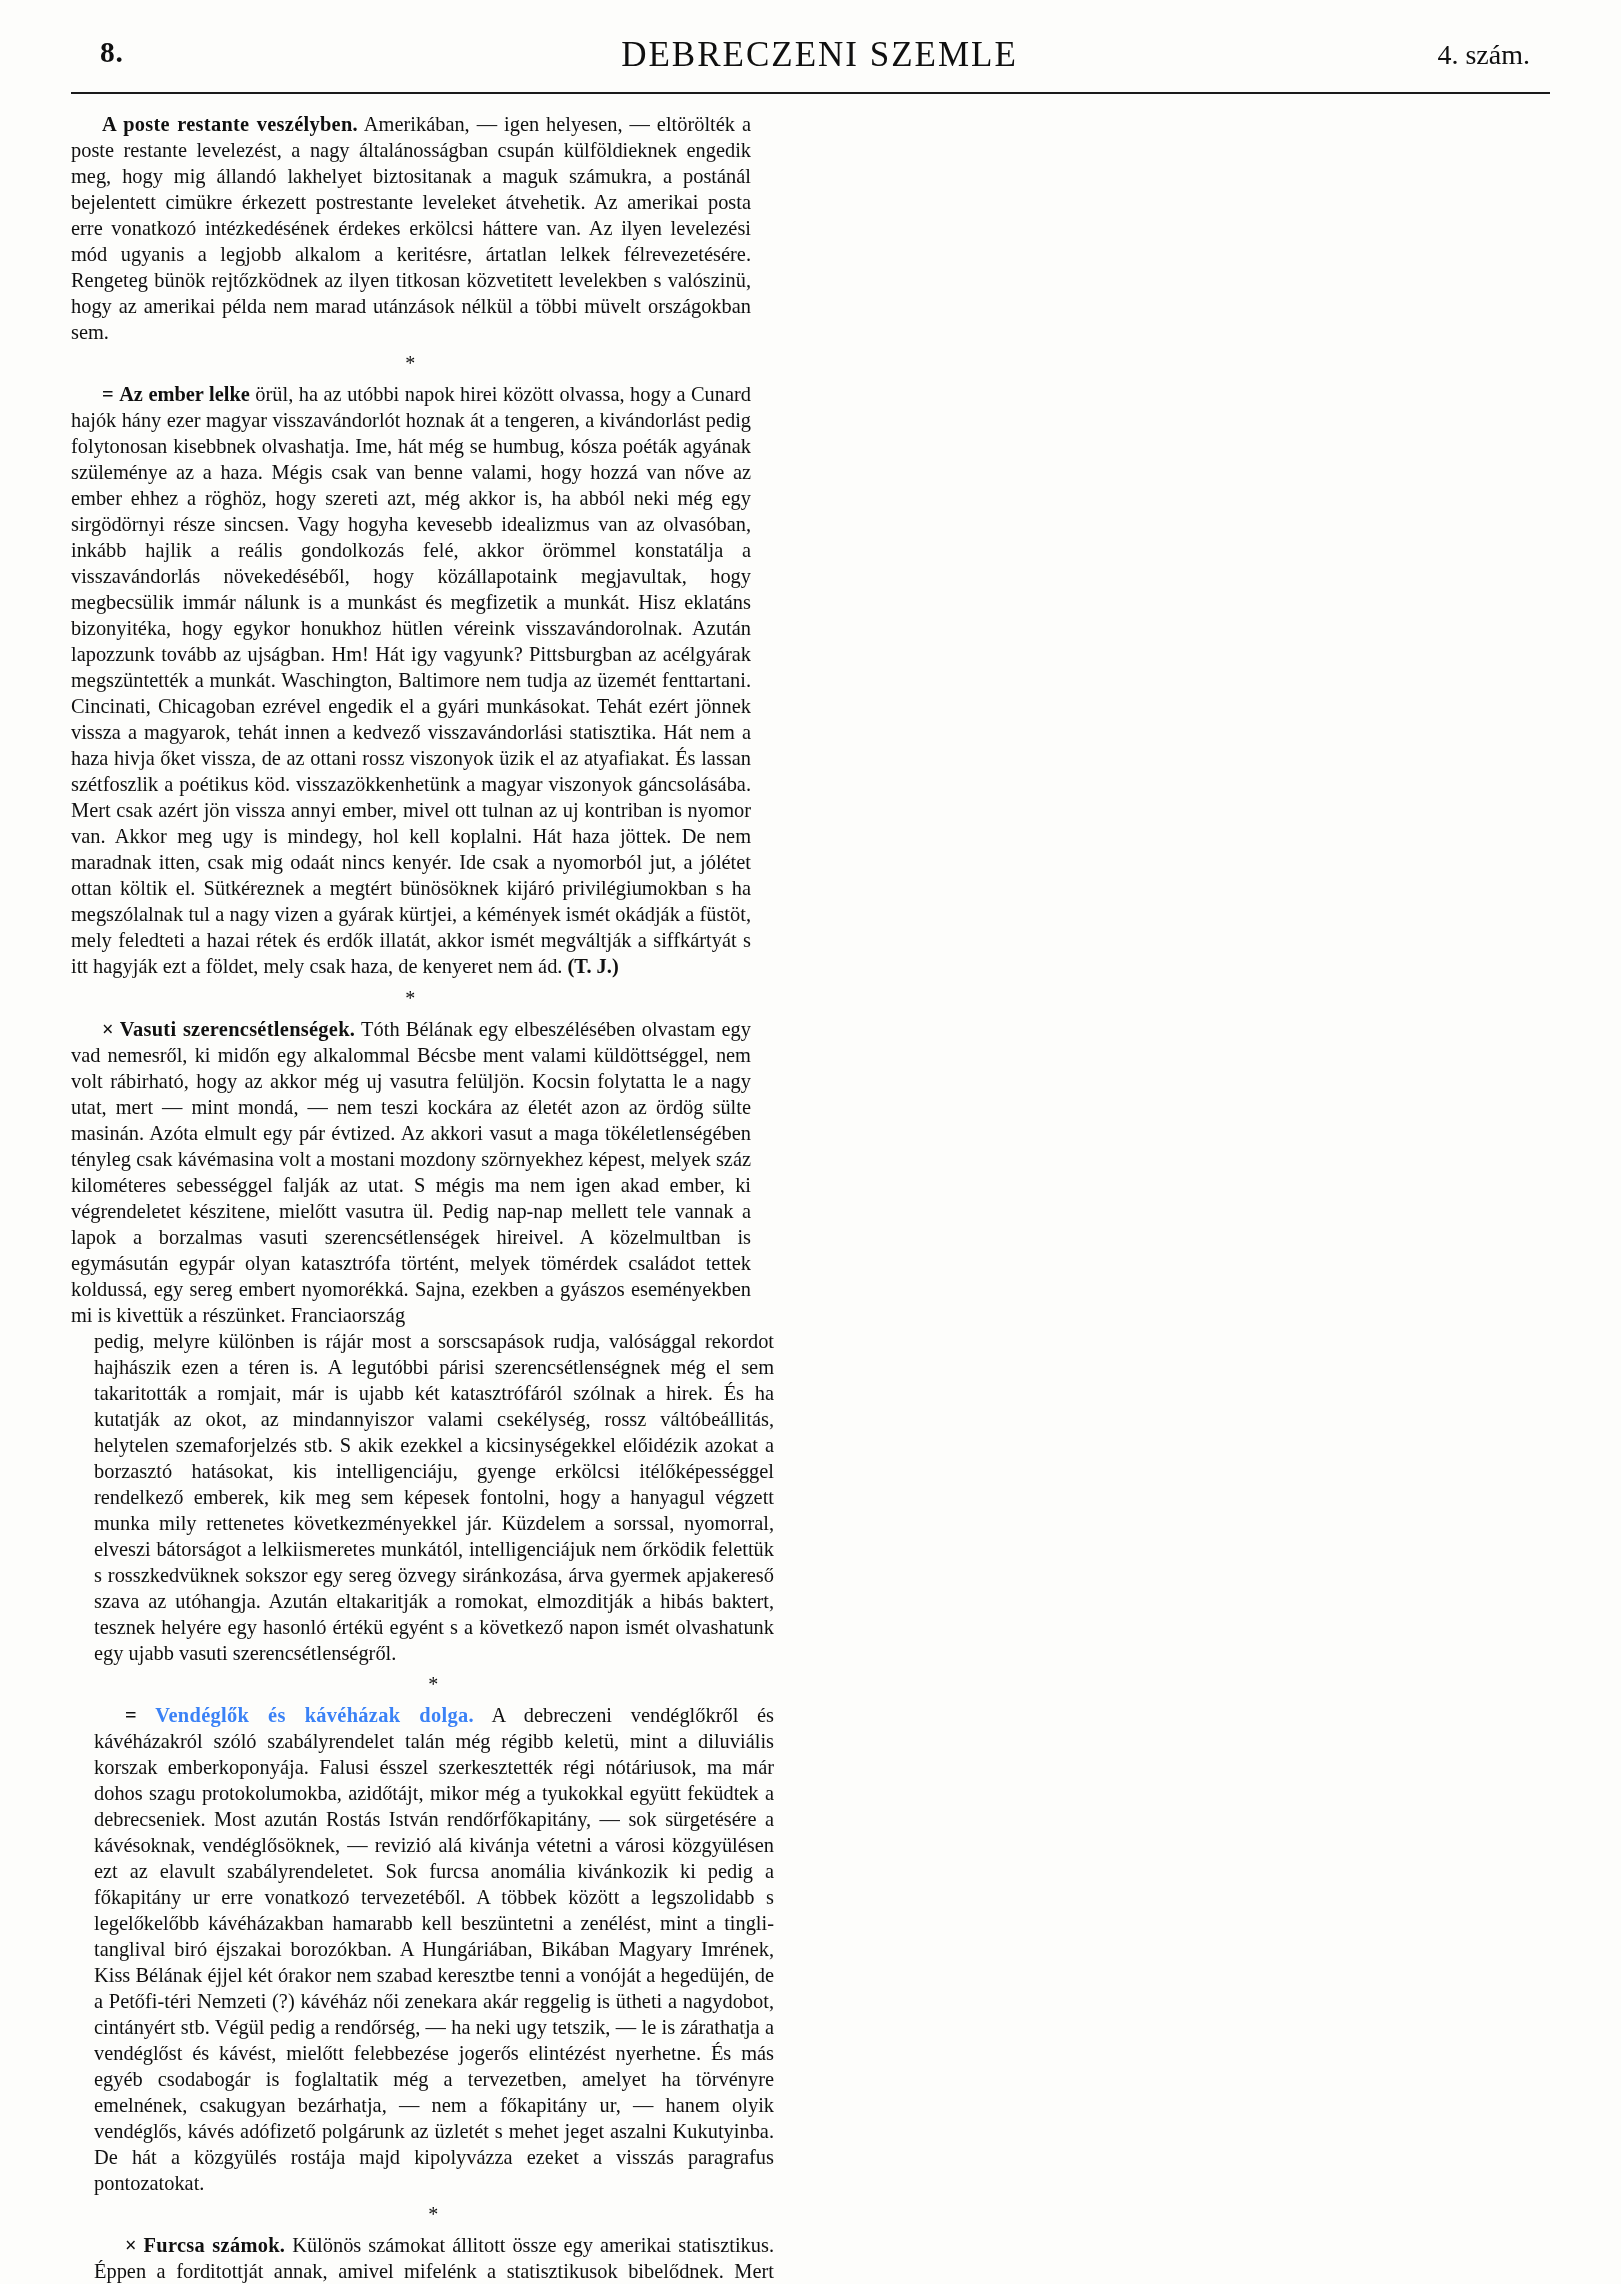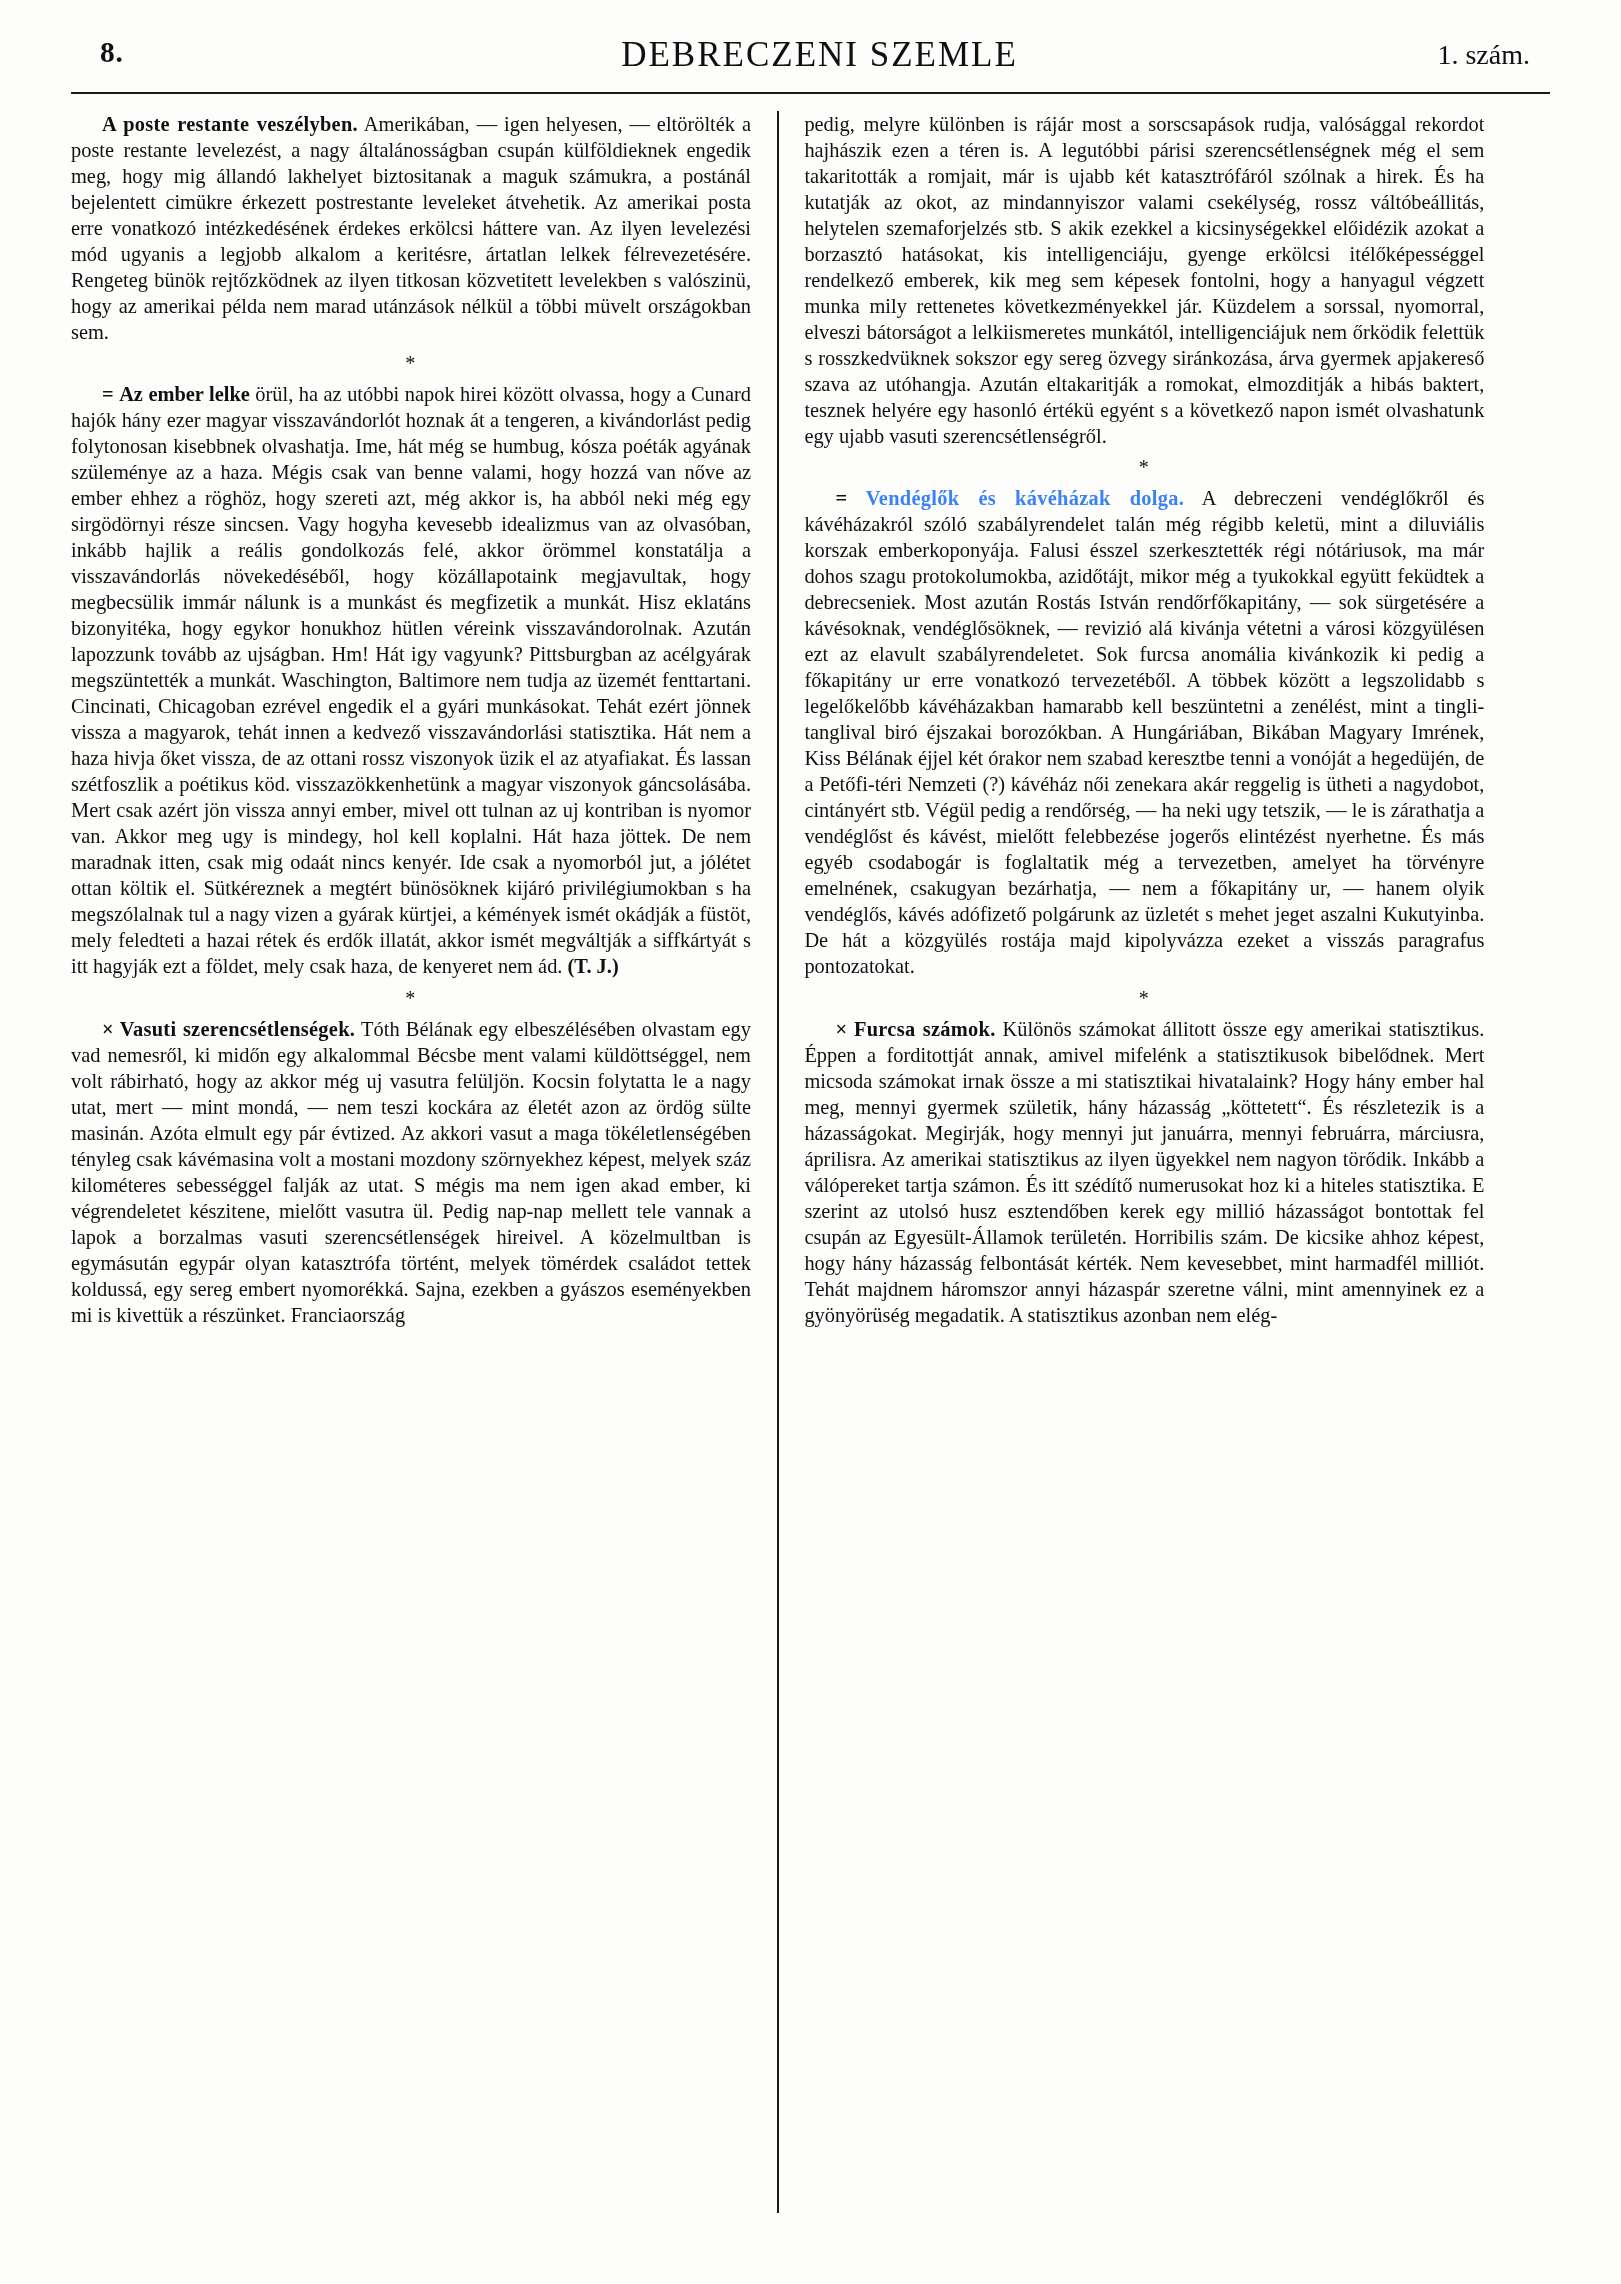--- a/index.html
+++ b/index.html
@@ -50,21 +50,21 @@
     top: 9.4px;
     font-size: 28px;
   }
   .rule {
     margin: 4px 71px 0 71px;
     border-top: 2px solid #1a1a1a;
   }
   .columns {
     margin: 17.4px 71px 0 71px;
     display: flex;
-    flex-direction: row;
+    flex-direction: column;
     align-items: stretch;
     height: 2102px;
   }
   .col {
     width: 703px;
     box-sizing: border-box;
   }
   .col.left { padding-right: 23px; }
   .col.right { padding-left: 23px; }
   .col-divider {
@@ -99,21 +99,21 @@
   .faded { color: #3b82f6; }
 </style>
 </head>
 <body>
 
 <div class="page">
 
   <div class="masthead">
     <div class="page-number">8.</div>
     <div class="journal-title">DEBRECZENI SZEMLE</div>
-    <div class="issue-number">1. szám.</div>
+    <div class="issue-number">4. szám.</div>
   </div>
 
   <div class="rule"></div>
 
   <div class="columns">
 
     <div class="col left">
 
       <p class="body indent"><span class="art-title">A poste restante veszélyben.</span> <span>Amerikában, — igen helyesen, — eltörölték a poste restante levelezést, a nagy általánosságban csupán külföldieknek engedik meg, hogy mig állandó lakhelyet biztositanak a maguk számukra, a postánál bejelentett cimükre érkezett postrestante leveleket átvehetik. Az amerikai posta erre vonatkozó intézkedésének érdekes erkölcsi háttere van. Az ilyen levelezési mód ugyanis a legjobb alkalom a keritésre, ártatlan lelkek félrevezetésére. Rengeteg bünök rejtőzködnek az ilyen titkosan közvetitett levelekben s valószinü, hogy az amerikai példa nem marad utánzások nélkül a többi müvelt országokban sem.</span></p>
 

